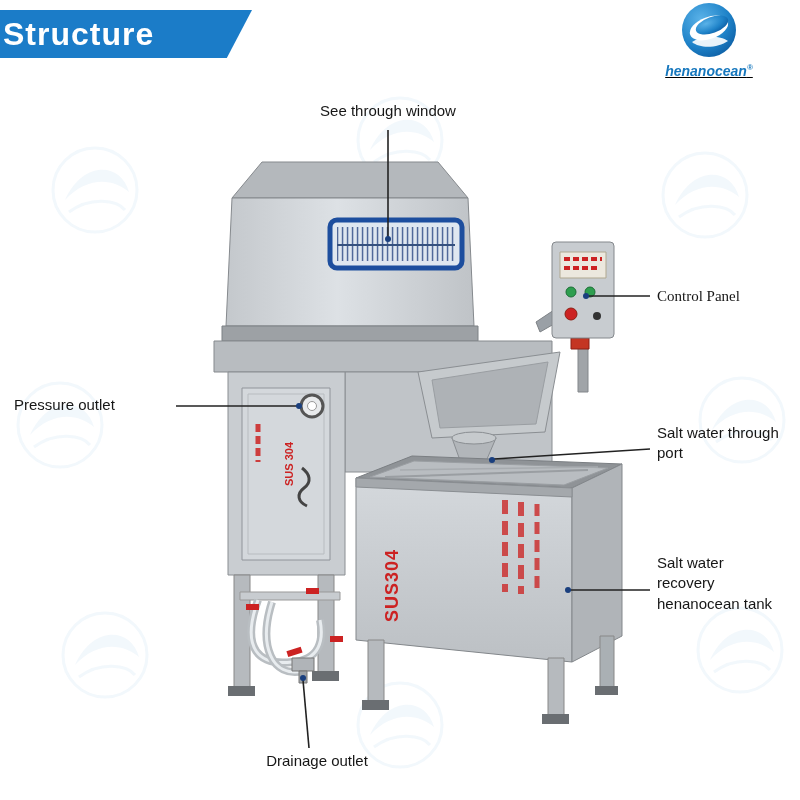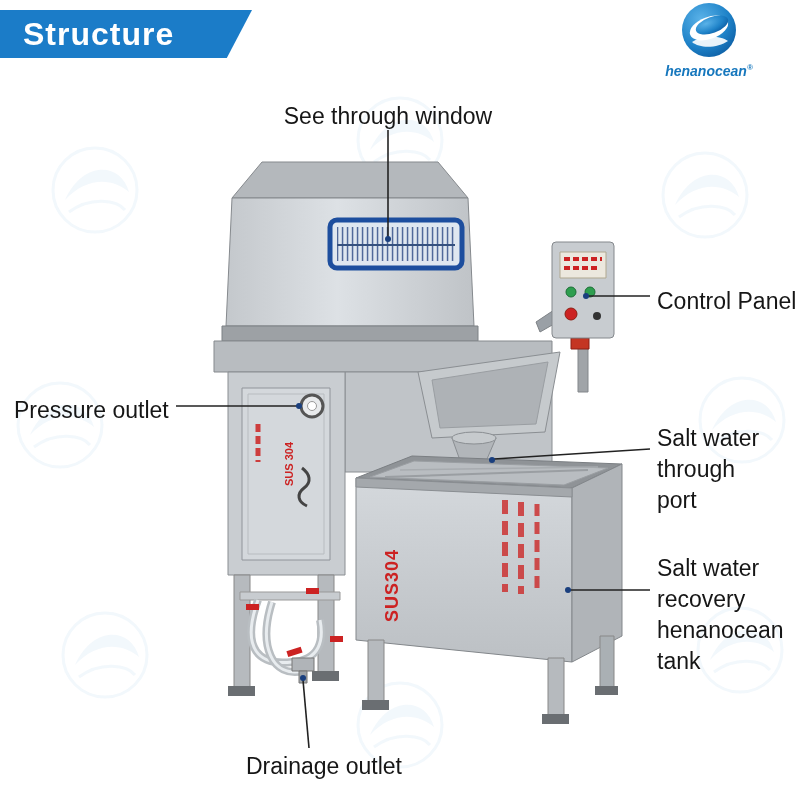--- a/index.html
+++ b/index.html
@@ -7,39 +7,39 @@
     width:800px;height:800px;position:relative;background:#ffffff;
     font-family:"Liberation Sans", sans-serif;overflow:hidden;
   }
   .banner{
     position:absolute;left:0;top:10px;width:252px;height:48px;
     background:#1b7cc8;
     clip-path:polygon(0 0,100% 0,90% 100%,0 100%);
     display:flex;align-items:center;
   }
   .banner .banner-text{
-    color:#ffffff;font-size:32px;font-weight:bold;padding-left:23px;letter-spacing:1px;
+    color:#ffffff;font-size:32px;font-weight:bold;padding-left:3px;letter-spacing:1px;
   }
   .logo{
-    position:absolute;right:26px;top:0px;width:130px;text-align:center;
+    position:absolute;right:26px;top:0px;width:130px;text-align:center;text-decoration:underline;
   }
   .logo-text{
     color:#1677bd;font-size:14px;font-style:italic;font-weight:bold;margin-top:-3px;
   }
   .logo-text sup{font-size:8px;}
   .scene{position:absolute;left:0;top:0;width:800px;height:800px;}
   .label{
-    position:absolute;font-size:23px;color:#161616;line-height:1.35;
+    position:absolute;font-size:15px;color:#161616;line-height:1.35;
   }
   .lbl-window{left:268px;top:101px;width:240px;text-align:center;white-space:nowrap;}
-  .lbl-control{left:657px;top:286px;white-space:nowrap;}
+  .lbl-control{left:657px;top:286px;white-space:nowrap;font-family:Liberation Serif, serif;}
   .lbl-gauge{left:14px;top:395px;white-space:nowrap;}
   .lbl-port{left:657px;top:423px;width:124px;}
   .lbl-tank{left:657px;top:553px;width:124px;}
-  .lbl-drain{left:232px;top:751px;width:170px;text-align:right;white-space:nowrap;}
+  .lbl-drain{left:232px;top:751px;width:170px;text-align:center;white-space:nowrap;}
 </style>
 </head>
 <body>
 
 <div class="banner">
   <span class="banner-text">Structure</span>
 </div>
 
 <div class="logo">
   <svg width="130" height="62" viewBox="0 0 130 62">

